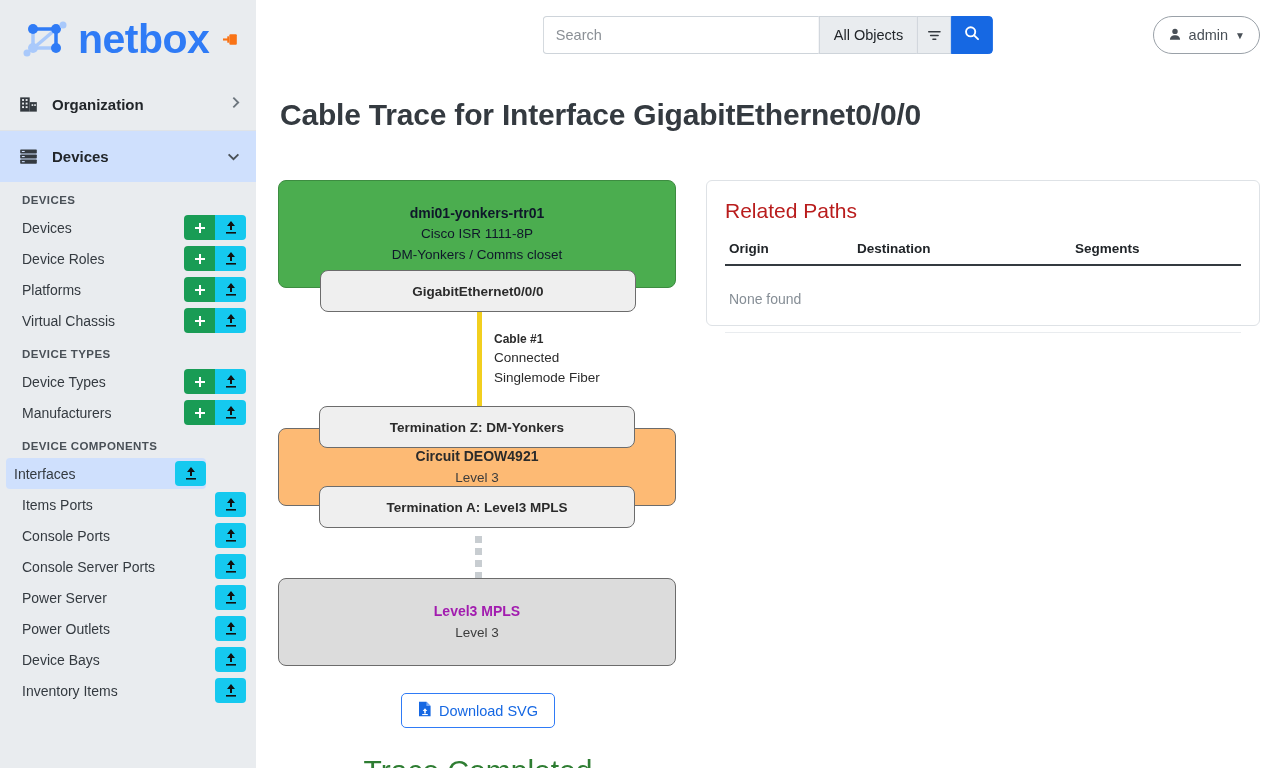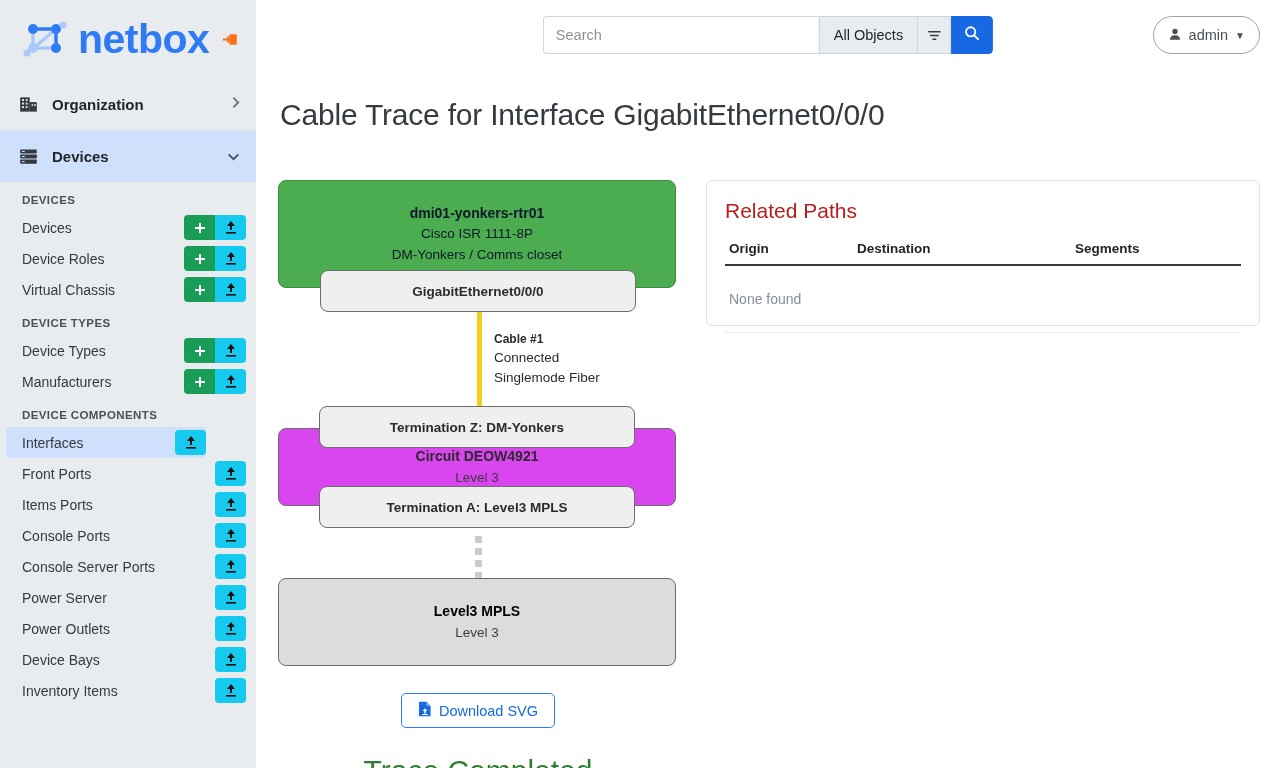--- a/index.html
+++ b/index.html
@@ -55,21 +55,21 @@
   .nav-item {
     display: flex; align-items: center;
     height: 31px; margin: 0 10px 0 0;
     padding-left: 22px; position: relative;
     cursor: pointer;
   }
   .nav-item .ni-label {
     font-size: 14px; color: #343a40; line-height: 1;
   }
   .nav-item.active-item {
-    background: #cfe0fd; border-radius: 4px; margin-left: 6px; padding-left: 16px;
+    background: #cfe0fd; border-radius: 4px; margin-left: 6px; padding-left: 8px;
     width: 200px;
   }
   .btn-pair {
     position: absolute; right: 0px; top: 3px;
     display: flex; border-radius: 4px; overflow: hidden;
   }
   .mini-btn {
     width: 31px; height: 25px;
     display: flex; align-items: center; justify-content: center;
     cursor: pointer; border: none;
@@ -122,21 +122,21 @@
     position: absolute; right: 20px;
     display: flex; align-items: center; gap: 7px;
     height: 38px; padding: 0 14px;
     border: 1px solid #9aa1a8; border-radius: 19px;
     background: #fff; cursor: pointer;
     font-size: 14.5px; color: #495057;
   }
   .user-btn .caret { font-size: 10px; color: #495057; }
 
   .page-title {
-    font-size: 30px; font-weight: 400; color: #343a40;
+    font-size: 30px; font-weight: 700; color: #343a40;
     padding: 8px 0 0 24px; letter-spacing: -0.2px;
   }
 
   .content-row { display: flex; padding: 28px 20px 0 22px; gap: 28px; }
 
   
   .trace-col { width: 400px; position: relative; }
 
   .node {
     position: relative;
@@ -171,21 +171,21 @@
   }
   .cable-labels {
     position: absolute; left: 216px; top: 20px;
     text-align: left;
   }
   .cable-labels .cl-1 { font-size: 12px; font-weight: 700; color: #2b2b2b; line-height: 1.5; }
   .cable-labels .cl-2 { font-size: 13.5px; color: #2b2b2b; line-height: 1.5; }
 
   .circuit-block { position: relative; width: 398px; }
   .node-circuit {
-    background: #d946ef; border-color: #6c6c6c;
+    background: #fdba74; border-color: #6c6c6c;
     width: 398px; height: 78px;
     margin-top: -20px;
     z-index: 1;
   }
   .node-circuit .c-title { font-size: 14px; font-weight: 700; color: #2b2b2b; line-height: 1.5; }
   .node-circuit .c-sub { font-size: 13.5px; color: #3c3c3c; line-height: 1.6; }
 
   .term-over-top { margin: 0 auto -20px auto; position: relative; z-index: 3; }
   .term-over-bot { margin: -20px auto 0 auto; position: relative; z-index: 3; }
 
@@ -195,21 +195,21 @@
   }
   .dotted-conn .dot {
     position: absolute; left: 197px;
     width: 7px; height: 7px; background: #c8cdd1;
   }
 
   .node-provider {
     background: #dcdcdc; border-color: #6c6c6c;
     width: 398px; height: 88px;
   }
-  .node-provider .p-title { font-size: 14px; font-weight: 700; color: #000000; line-height: 1.5; }
+  .node-provider .p-title { font-size: 14px; font-weight: 700; color: #a21caf; line-height: 1.5; }
   .node-provider .p-sub { font-size: 13.5px; color: #3c3c3c; line-height: 1.6; }
 
   .dl-wrap { display: flex; justify-content: center; margin-top: 27px; }
   .dl-btn {
     display: inline-flex; align-items: center; gap: 7px;
     border: 1px solid #2f7bf6; border-radius: 5px;
     background: #fff; color: #1668e3;
     font-size: 14.5px; padding: 7px 16px; cursor: pointer;
     font-family: "Liberation Sans", sans-serif;
   }
@@ -345,87 +345,93 @@
           </span>
         <span class="mini-btn imp">
             <svg width="12" height="13" viewBox="0 0 12 13" fill="#111">
               <path d="M6 0 L10 5 L7 5 L7 9 L5 9 L5 5 L2 5 Z"></path>
               <rect x="1" y="11" width="10" height="1.6"></rect>
             </svg>
           </span>
       </span>
     </div>
     <div class="nav-item">
-      <span class="ni-label">Virtual Chassis</span>
+      <span class="ni-label">Platforms</span>
       <span class="btn-pair">
         <span class="mini-btn add">
             <svg width="12" height="12" viewBox="0 0 12 12" fill="#fff">
               <rect x="5" y="1" width="2" height="10"></rect>
               <rect x="1" y="5" width="10" height="2"></rect>
             </svg>
           </span>
         <span class="mini-btn imp">
             <svg width="12" height="13" viewBox="0 0 12 13" fill="#111">
               <path d="M6 0 L10 5 L7 5 L7 9 L5 9 L5 5 L2 5 Z"></path>
               <rect x="1" y="11" width="10" height="1.6"></rect>
             </svg>
           </span>
       </span>
     </div>
-
-    <div class="nav-section-title">DEVICE TYPES</div>
-    <div class="nav-item">
-      <span class="ni-label">Device Types</span>
+    <div class="nav-item">
+      <span class="ni-label">Virtual Chassis</span>
       <span class="btn-pair">
         <span class="mini-btn add">
             <svg width="12" height="12" viewBox="0 0 12 12" fill="#fff">
               <rect x="5" y="1" width="2" height="10"></rect>
               <rect x="1" y="5" width="10" height="2"></rect>
             </svg>
           </span>
         <span class="mini-btn imp">
             <svg width="12" height="13" viewBox="0 0 12 13" fill="#111">
               <path d="M6 0 L10 5 L7 5 L7 9 L5 9 L5 5 L2 5 Z"></path>
               <rect x="1" y="11" width="10" height="1.6"></rect>
             </svg>
           </span>
       </span>
     </div>
-    <div class="nav-item">
-      <span class="ni-label">Manufacturers</span>
+
+    <div class="nav-section-title">DEVICE TYPES</div>
+    <div class="nav-item">
+      <span class="ni-label">Device Types</span>
       <span class="btn-pair">
         <span class="mini-btn add">
             <svg width="12" height="12" viewBox="0 0 12 12" fill="#fff">
               <rect x="5" y="1" width="2" height="10"></rect>
               <rect x="1" y="5" width="10" height="2"></rect>
             </svg>
           </span>
         <span class="mini-btn imp">
             <svg width="12" height="13" viewBox="0 0 12 13" fill="#111">
               <path d="M6 0 L10 5 L7 5 L7 9 L5 9 L5 5 L2 5 Z"></path>
               <rect x="1" y="11" width="10" height="1.6"></rect>
             </svg>
           </span>
       </span>
     </div>
+    <div class="nav-item">
+      <span class="ni-label">Manufacturers</span>
+      <span class="btn-pair">
+        <span class="mini-btn add">
+            <svg width="12" height="12" viewBox="0 0 12 12" fill="#fff">
+              <rect x="5" y="1" width="2" height="10"></rect>
+              <rect x="1" y="5" width="10" height="2"></rect>
+            </svg>
+          </span>
+        <span class="mini-btn imp">
+            <svg width="12" height="13" viewBox="0 0 12 13" fill="#111">
+              <path d="M6 0 L10 5 L7 5 L7 9 L5 9 L5 5 L2 5 Z"></path>
+              <rect x="1" y="11" width="10" height="1.6"></rect>
+            </svg>
+          </span>
+      </span>
+    </div>
 
     <div class="nav-section-title">DEVICE COMPONENTS</div>
     <div class="nav-item active-item">
       <span class="ni-label">Interfaces</span>
-      <span class="btn-pair">
-        <span class="mini-btn imp">
-            <svg width="12" height="13" viewBox="0 0 12 13" fill="#111">
-              <path d="M6 0 L10 5 L7 5 L7 9 L5 9 L5 5 L2 5 Z"></path>
-              <rect x="1" y="11" width="10" height="1.6"></rect>
-            </svg>
-          </span>
-      </span>
-    </div>
-    <div class="nav-item">
-      <span class="ni-label">Front Ports</span>
       <span class="btn-pair">
         <span class="mini-btn imp">
             <svg width="12" height="13" viewBox="0 0 12 13" fill="#111">
               <path d="M6 0 L10 5 L7 5 L7 9 L5 9 L5 5 L2 5 Z"></path>
               <rect x="1" y="11" width="10" height="1.6"></rect>
             </svg>
           </span>
       </span>
     </div>
     <div class="nav-item">

